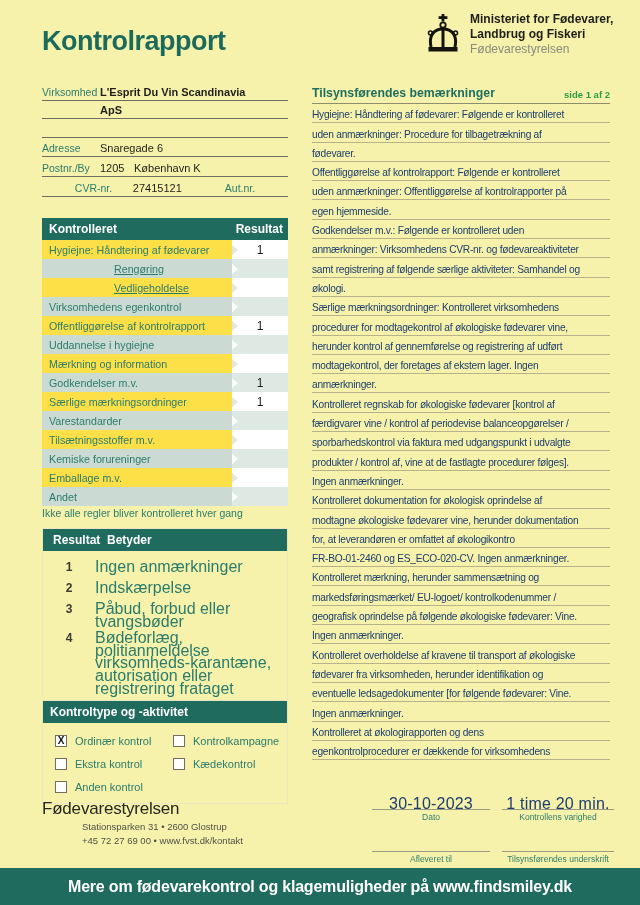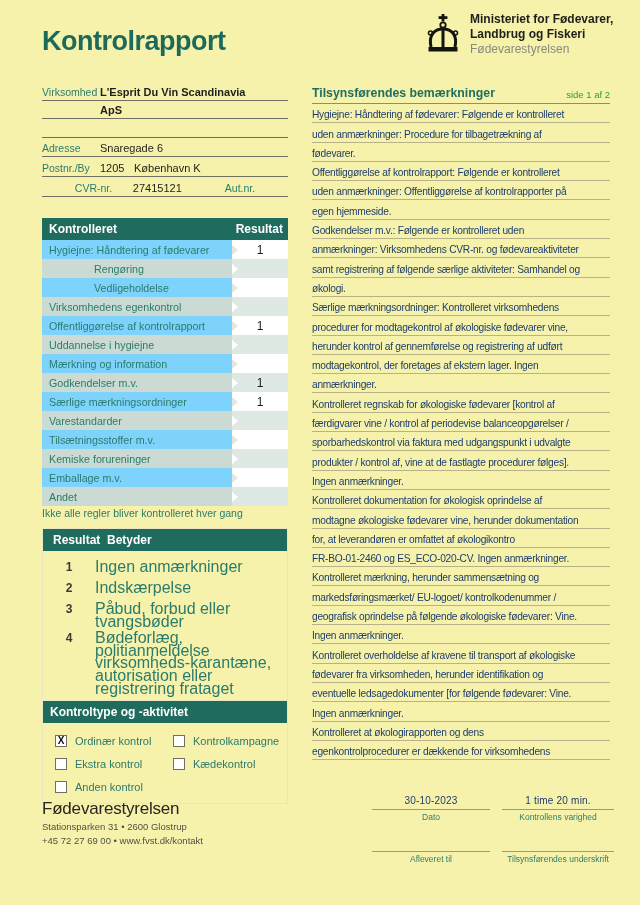--- a/index.html
+++ b/index.html
@@ -22,23 +22,23 @@
   .r1{height:17px;} .r2{height:18px;} .r3{height:19px;} .r4{height:19px;} .r5{height:20px;} .r6{height:20px;justify-content:center;}
   .cvr-val{width:92px;}
   .autlbl{font-size:10.5px;color:#2b7b6c;}
 
   
   .ktable{position:absolute;left:42px;top:218px;width:246px;}
   .khead{display:flex;align-items:center;height:22px;background:#1f6b5d;color:#fff;font-size:12px;font-weight:700;}
   .khead .h1{padding-left:7px;flex:1;}
   .khead .h2{width:62px;padding-right:5px;text-align:right;}
   .krow{display:flex;height:19px;align-items:stretch;}
-  .krow.lt{background:#7dd3fc;} .krow.dk{background:#cbdbd4;}
+  .krow.lt{background:#fde047;} .krow.dk{background:#cbdbd4;}
   .klabel{flex:1;display:flex;align-items:center;padding-left:7px;font-size:10.7px;color:#2b7b6c;}
-  .klabel.indent{padding-left:52px;}
+  .klabel.indent{padding-left:72px;text-decoration:underline;}
   .kresult{width:56px;position:relative;display:flex;align-items:center;justify-content:center;}
   .krow.lt .kresult{background:#ffffff;} .krow.dk .kresult{background:#dfe9e3;}
   .kval{font-size:12px;color:#1a1a1a;}
   .chev{position:absolute;left:0;top:50%;transform:translateY(-50%);width:0;height:0;
         border-top:5px solid transparent;border-bottom:5px solid transparent;border-left:6px solid #fff;}
   .krow.lt .chev{border-left-color:#e6e6dd;} .krow.dk .chev{border-left-color:#ffffff;}
   .footnote{position:absolute;left:42px;top:507px;font-size:10.5px;color:#2b7b6c;}
 
   
   .betyder{position:absolute;left:42px;top:528px;width:246px;border:1px solid #e9e6c0;}
@@ -54,35 +54,35 @@
   .ktype{position:absolute;left:42px;top:700px;width:246px;border:1px solid #e9e6c0;}
   .tbody{display:grid;grid-template-columns:118px 110px;padding:9px 0 8px 12px;row-gap:6px;}
   .opt{display:flex;align-items:center;height:17px;}
   .cbx{width:12px;height:12px;flex:none;background:#fff;border:1.4px solid #6f6f64;margin-right:8px;
        display:flex;align-items:center;justify-content:center;font-size:10px;font-weight:700;color:#111;line-height:1;}
   .opt .olbl{font-size:11px;color:#2b7b6c;}
 
   
   .agency{position:absolute;left:42px;top:799px;}
   .agency .name{font-size:17px;color:#26261f;font-weight:500;letter-spacing:-0.2px;}
-  .agency .line{font-size:9.5px;color:#505046;margin-top:3px;line-height:10.5px;}
+  .agency .line{font-size:9.5px;color:#505046;margin-top:3px;line-height:10.5px;margin-left:40px;}
   .agency .line:first-of-type{margin-top:6px;}
 
   
   .remarks{position:absolute;left:312px;top:88px;width:298px;}
   .rhead{display:flex;align-items:flex-end;border-bottom:1px solid #8e8d6d;padding-bottom:3px;height:16px;}
   .rtitle{flex:1;font-size:12.3px;font-weight:700;color:#1f6f60;}
-  .rpage{font-size:9.5px;font-weight:400;color:#2d9c44;}
+  .rpage{font-size:9.5px;font-weight:700;color:#2d9c44;}
   .rline{height:19.3px;border-bottom:1px solid #b7b28a;display:flex;align-items:flex-end;
          padding-bottom:2px;font-size:10.2px;letter-spacing:-0.25px;color:#1d3d6d;white-space:nowrap;}
 
   
   .signoff{position:absolute;left:372px;top:795px;display:grid;grid-template-columns:118px 112px;column-gap:12px;row-gap:15px;}
   .sigcell{display:flex;flex-direction:column;align-items:center;}
-  .sigval{height:13px;font-size:10px;color:#1d3d6d;letter-spacing:0.2px;}
+  .sigval{height:13px;font-size:16px;color:#1d3d6d;letter-spacing:0.2px;}
   .sigline{width:100%;border-bottom:1px solid #9a9a85;margin-top:1px;}
   .siglabel{font-size:8.5px;color:#2e7d6d;margin-top:2px;}
 
   
   .banner{position:absolute;left:0;top:868px;width:640px;height:37px;background:#1f6b5d;
           display:flex;align-items:center;justify-content:center;}
   .banner span{color:#fff;font-size:16px;font-weight:700;letter-spacing:-0.2px;}
 </style>
 </head>
 <body>
@@ -362,14 +362,17 @@
       <div class="sigline"></div>
       <div class="siglabel">Afleveret til</div>
     </div>
     <div class="sigcell">
       <div class="sigval"></div>
       <div class="sigline"></div>
       <div class="siglabel">Tilsynsførendes underskrift</div>
     </div>
   </div>
 
+  <div class="banner">
+    <span>Mere om fødevarekontrol og klagemuligheder på www.findsmiley.dk</span>
+  </div>
 
 </div>
 
 </body></html>

